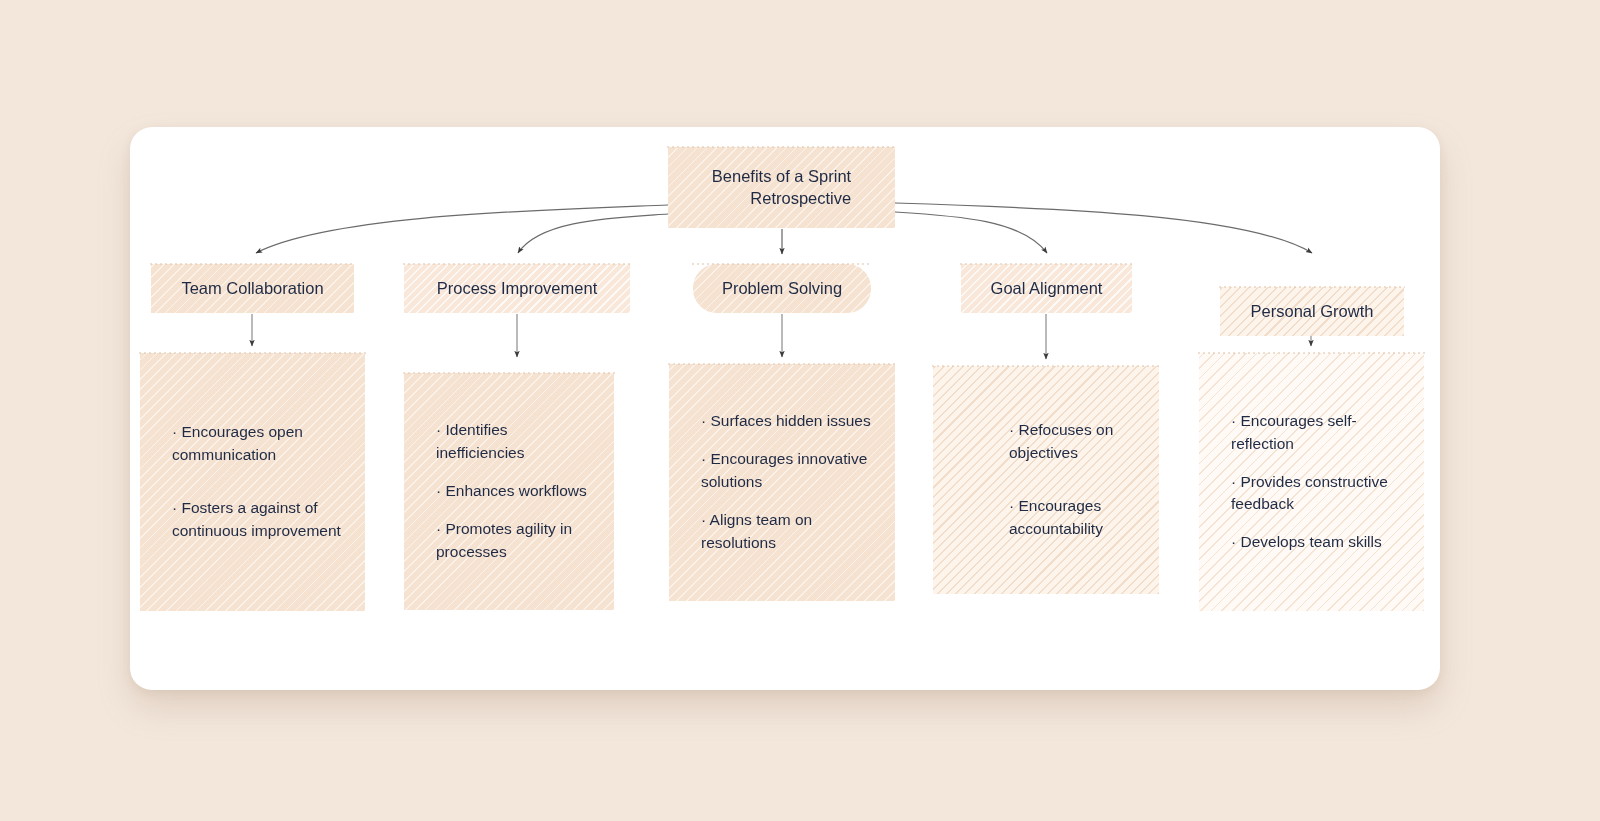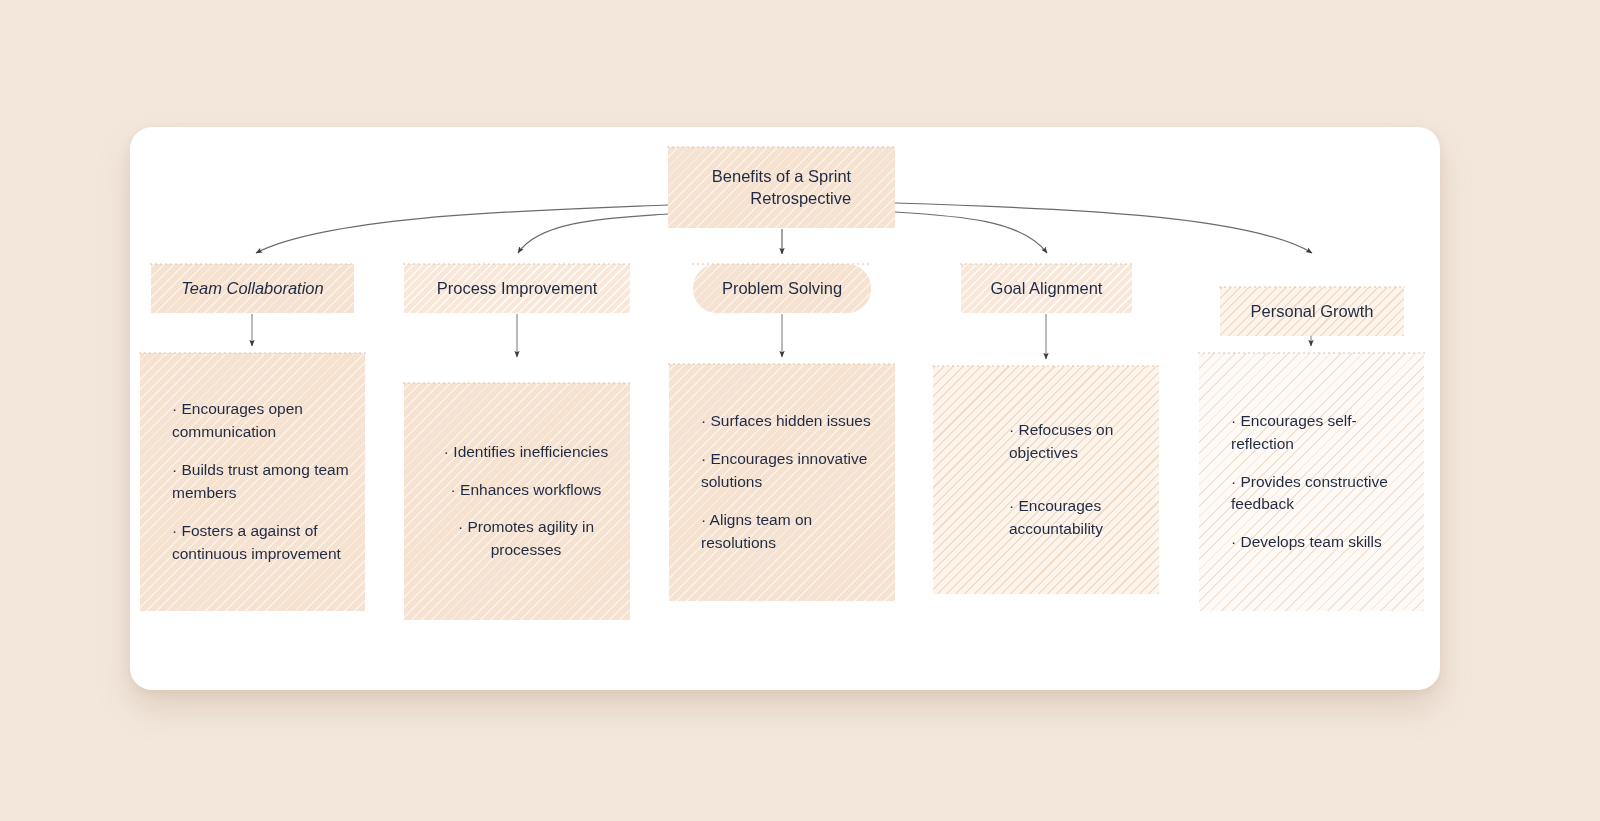--- a/index.html
+++ b/index.html
@@ -115,36 +115,36 @@
     background-repeat: repeat-x, repeat-x;
   }
 
   
   #node-root {
     left: 668px; top: 147px; width: 227px; height: 81px;
     font-size: 16.5px;
   }
 
   .cat-node { height: 49px; font-size: 16.5px; }
-  #node-cat-0 { left: 151px;  top: 264px; width: 203px; font-style: italic; }
+  #node-cat-0 { left: 151px;  top: 264px; width: 203px; }
   #node-cat-1 { left: 404px;  top: 264px; width: 226px; }
   #node-cat-2 { left: 693px;  top: 264px; width: 178px; border-radius: 24px; }
   #node-cat-3 { left: 961px;  top: 264px; width: 171px; }
   #node-cat-4 { left: 1220px; top: 264px; width: 184px; margin-top: 23px; }
 
   .detail-node {
     font-size: 15.5px;
     align-items: center;
     justify-content: flex-start;
     text-align: left;
   }
   .detail-node .node-text { width: 100%; padding: 0 14px; box-sizing: border-box; line-height: 1.48; }
 
   #node-det-0 { left: 140px;  top: 353px; width: 225px; height: 258px; }
-  #node-det-1 { left: 404px;  top: 383px; width: 226px; height: 237px; text-align: center; }
+  #node-det-1 { left: 404px;  top: 373px; width: 210px; height: 237px; }
   #node-det-2 { left: 669px;  top: 364px; width: 226px; height: 237px; }
   #node-det-3 { left: 933px;  top: 366px; width: 226px; height: 228px; padding-left: 44px; }
   #node-det-4 { left: 1199px; top: 353px; width: 225px; height: 258px; }
 
   .bullet-line { display: block; }
   .bullet-gap { display: block; height: 0.95em; }
   .bullet-first-indent { padding-left: 18px; }
 </style>
 </head>
 <body>
@@ -192,21 +192,21 @@
     <span class="node-text">Problem Solving</span>
   </div>
   <div class="node hatch-b cat-node" id="node-cat-3">
     <span class="node-text">Goal Alignment</span>
   </div>
   <div class="node hatch-c cat-node" id="node-cat-4">
     <span class="node-text">Personal Growth</span>
   </div>
 
   <div class="node hatch-a detail-node" id="node-det-0">
-    <span class="node-text"><span class="bullet-line bullet-first-indent">· Encourages open communication</span><span class="bullet-gap"></span><span class="bullet-line bullet-first-indent">· Builds trust among team members</span><span class="bullet-gap"></span><span class="bullet-line bullet-first-indent">· Fosters a against of continuous improvement</span></span>
+    <span class="node-text"><span class="bullet-line bullet-first-indent">· Encourages open communication</span><span class="bullet-gap"></span><span class="bullet-gap"></span><span class="bullet-line bullet-first-indent">· Fosters a against of continuous improvement</span></span>
   </div>
   <div class="node hatch-a detail-node" id="node-det-1">
     <span class="node-text"><span class="bullet-line bullet-first-indent">· Identifies inefficiencies</span><span class="bullet-gap"></span><span class="bullet-line bullet-first-indent">· Enhances workflows</span><span class="bullet-gap"></span><span class="bullet-line bullet-first-indent">· Promotes agility in processes</span></span>
   </div>
   <div class="node hatch-a detail-node" id="node-det-2">
     <span class="node-text"><span class="bullet-line bullet-first-indent">· Surfaces hidden issues</span><span class="bullet-gap"></span><span class="bullet-line bullet-first-indent">· Encourages innovative solutions</span><span class="bullet-gap"></span><span class="bullet-line bullet-first-indent">· Aligns team on resolutions</span></span>
   </div>
   <div class="node hatch-c detail-node" id="node-det-3">
     <span class="node-text"><span class="bullet-line bullet-first-indent">· Refocuses on objectives</span><span class="bullet-gap"></span><span class="bullet-gap"></span><span class="bullet-line bullet-first-indent">· Encourages accountability</span></span>
   </div>

